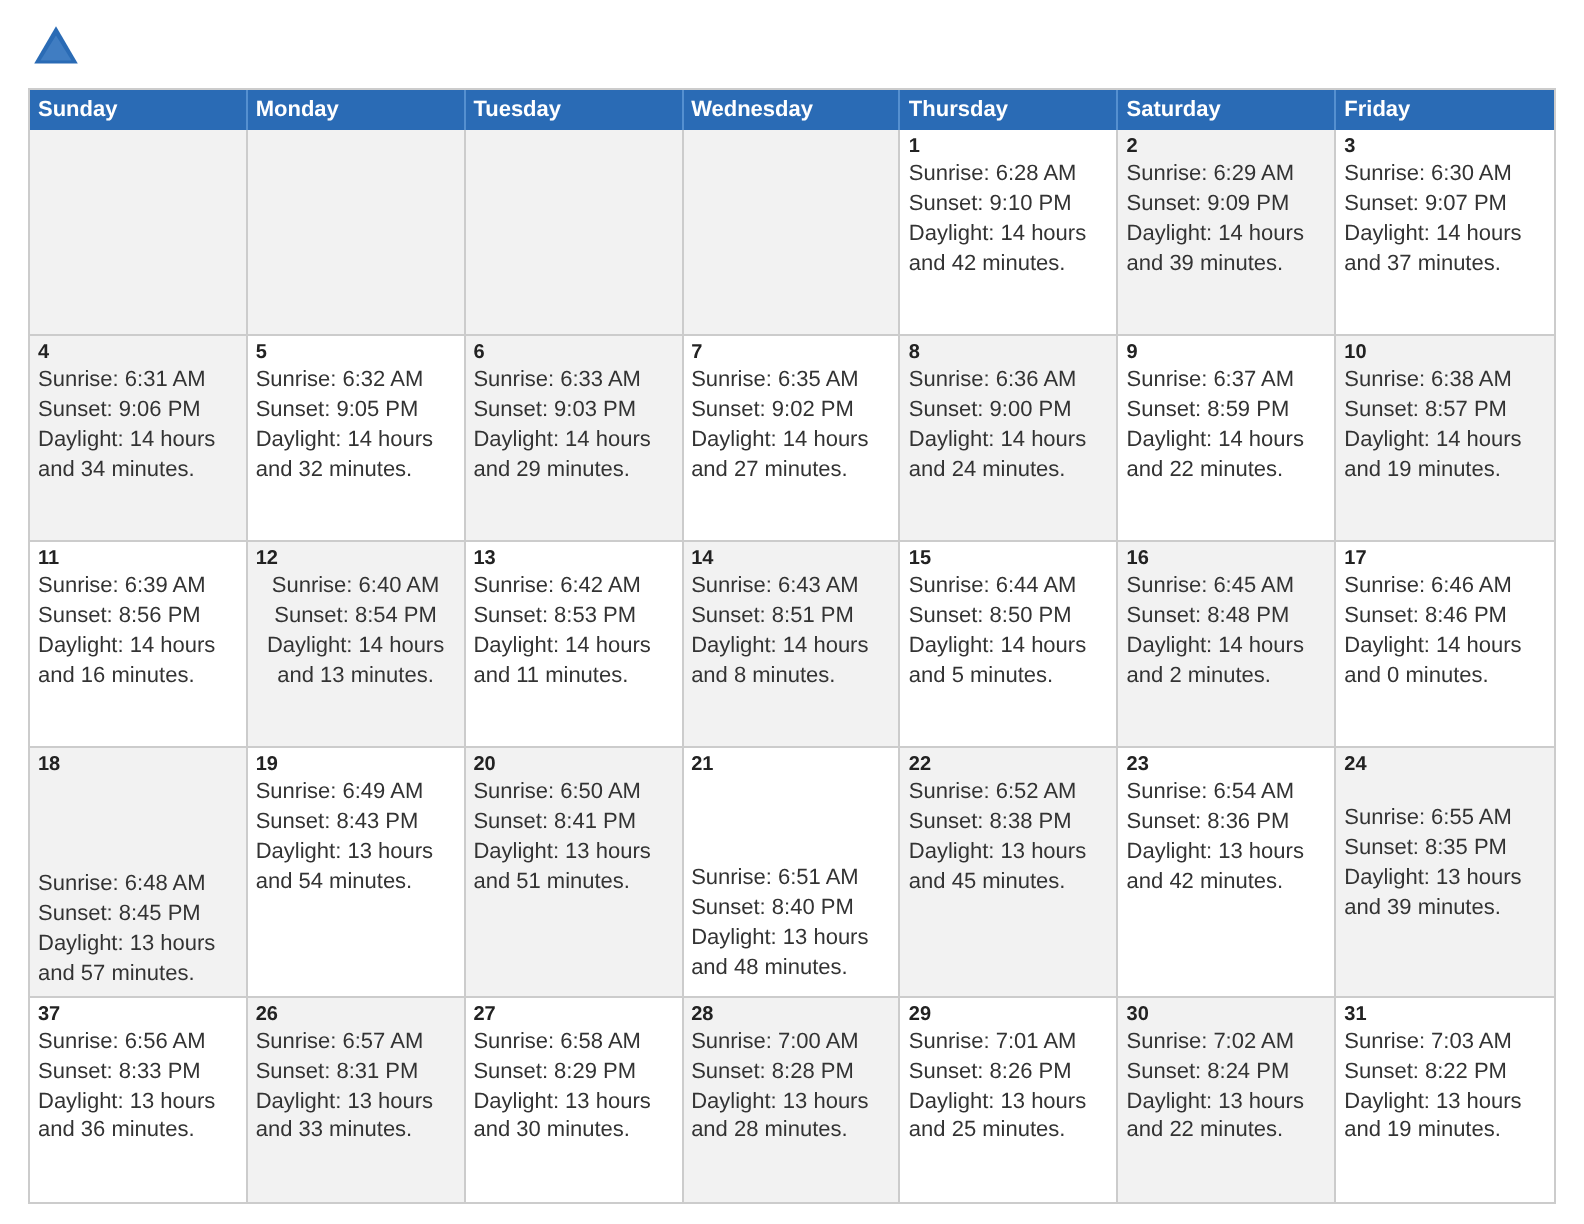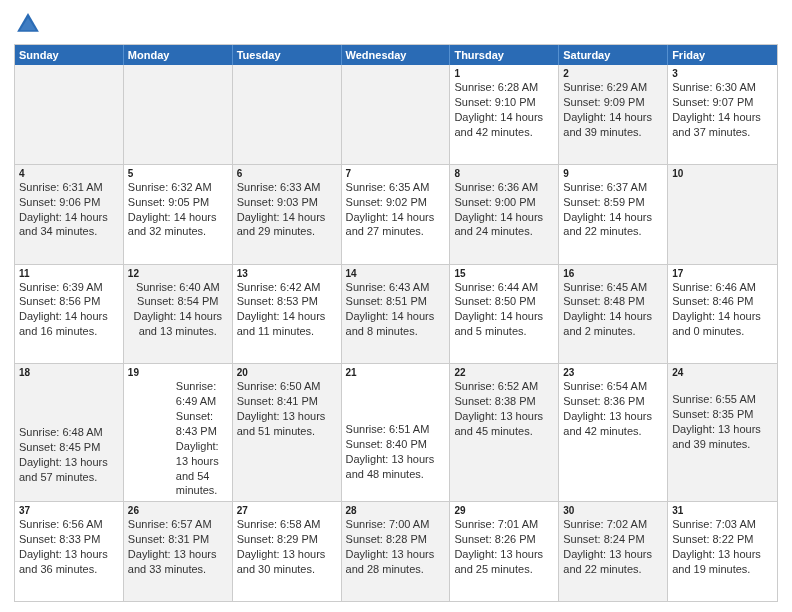--- a/index.html
+++ b/index.html
@@ -205,20 +205,23 @@
 Daylight: 14 hours and 24 minutes.</div>
           </div>
           <div class="cal-cell">
             <span class="day-num">9</span>
             <div class="cell-text" style="white-space: pre-line;">Sunrise: 6:37 AM
 Sunset: 8:59 PM
 Daylight: 14 hours and 22 minutes.</div>
           </div>
           <div class="cal-cell shaded">
             <span class="day-num">10</span>
+            <div class="cell-text" style="white-space: pre-line;">Sunrise: 6:38 AM
+Sunset: 8:57 PM
+Daylight: 14 hours and 19 minutes.</div>
           </div>
         </div>
         <div class="cal-week">
           <div class="cal-cell">
             <span class="day-num">11</span>
             <div class="cell-text" style="white-space: pre-line;">Sunrise: 6:39 AM
 Sunset: 8:56 PM
 Daylight: 14 hours and 16 minutes.</div>
           </div>
           <div class="cal-cell shaded">
@@ -260,21 +263,21 @@
         </div>
         <div class="cal-week">
           <div class="cal-cell shaded">
             <span class="day-num">18</span>
             <div class="cell-text" style="white-space: pre-line; margin-top: 47px;">Sunrise: 6:48 AM
 Sunset: 8:45 PM
 Daylight: 13 hours and 57 minutes.</div>
           </div>
           <div class="cal-cell">
             <span class="day-num">19</span>
-            <div class="cell-text" style="white-space: pre-line; margin-left: 48px;">Sunrise: 6:49 AM
+            <div class="cell-text" style="white-space: pre-line;">Sunrise: 6:49 AM
 Sunset: 8:43 PM
 Daylight: 13 hours and 54 minutes.</div>
           </div>
           <div class="cal-cell shaded">
             <span class="day-num">20</span>
             <div class="cell-text" style="white-space: pre-line;">Sunrise: 6:50 AM
 Sunset: 8:41 PM
 Daylight: 13 hours and 51 minutes.</div>
           </div>
           <div class="cal-cell">

